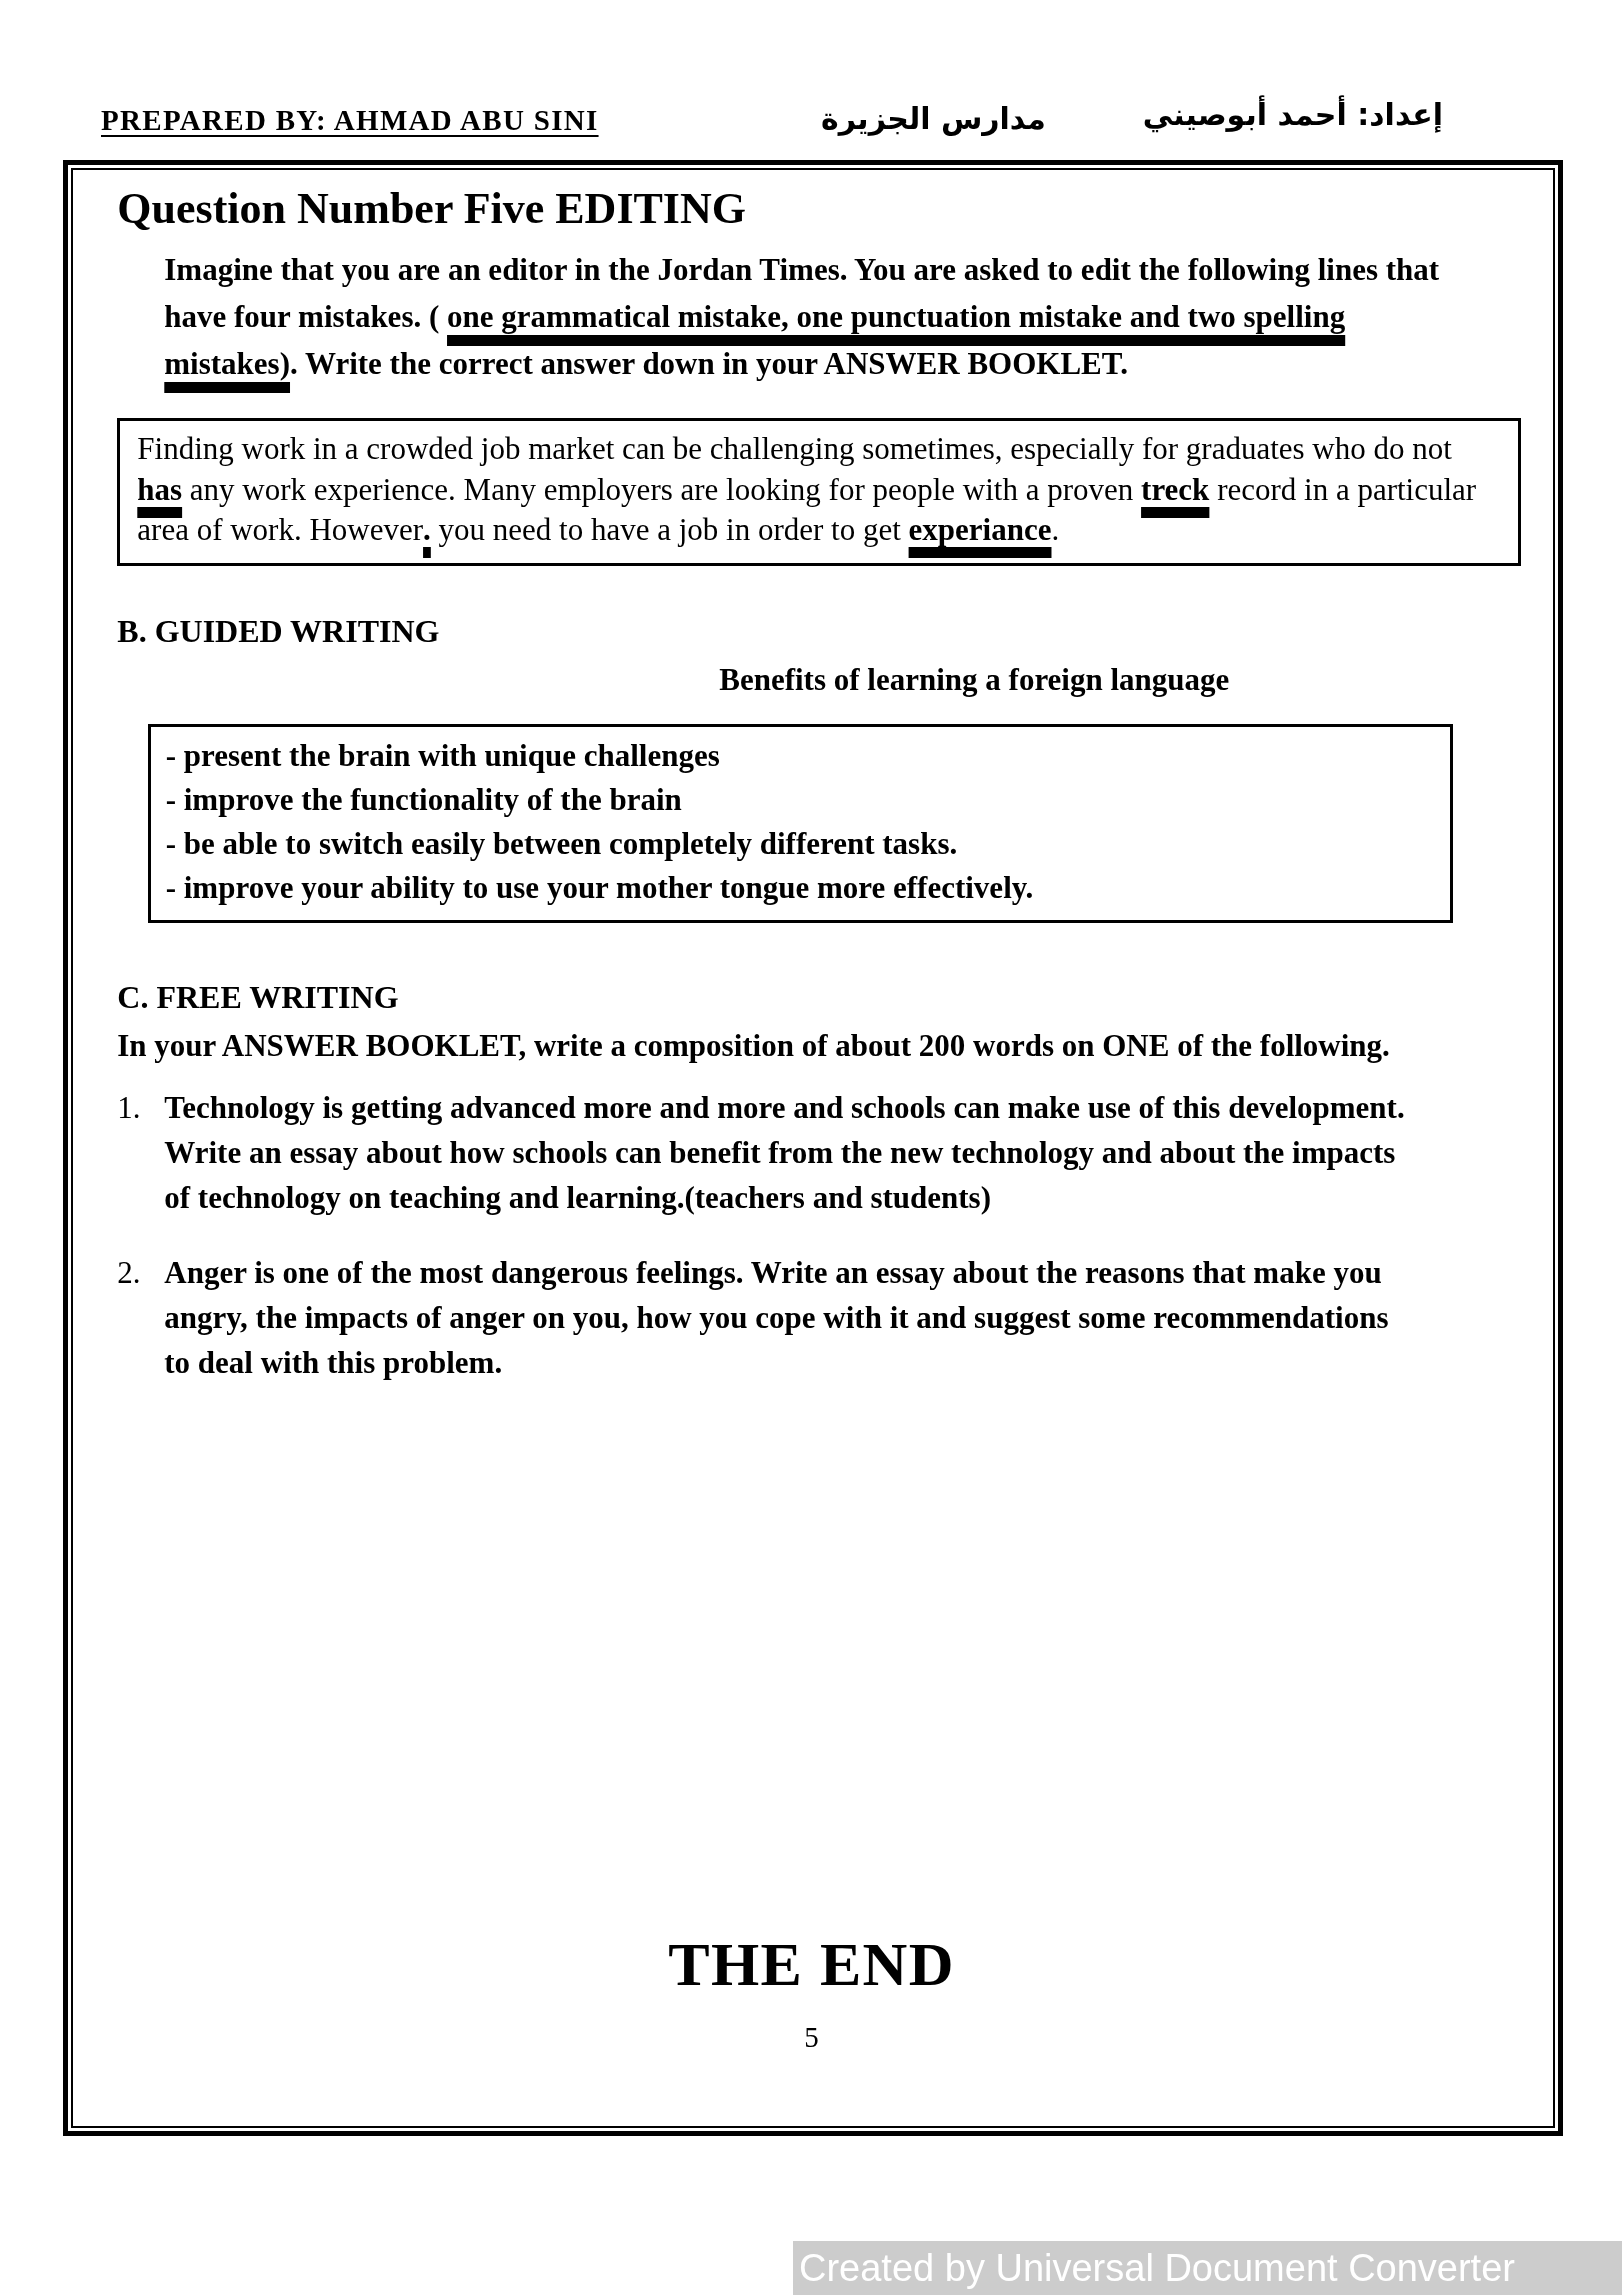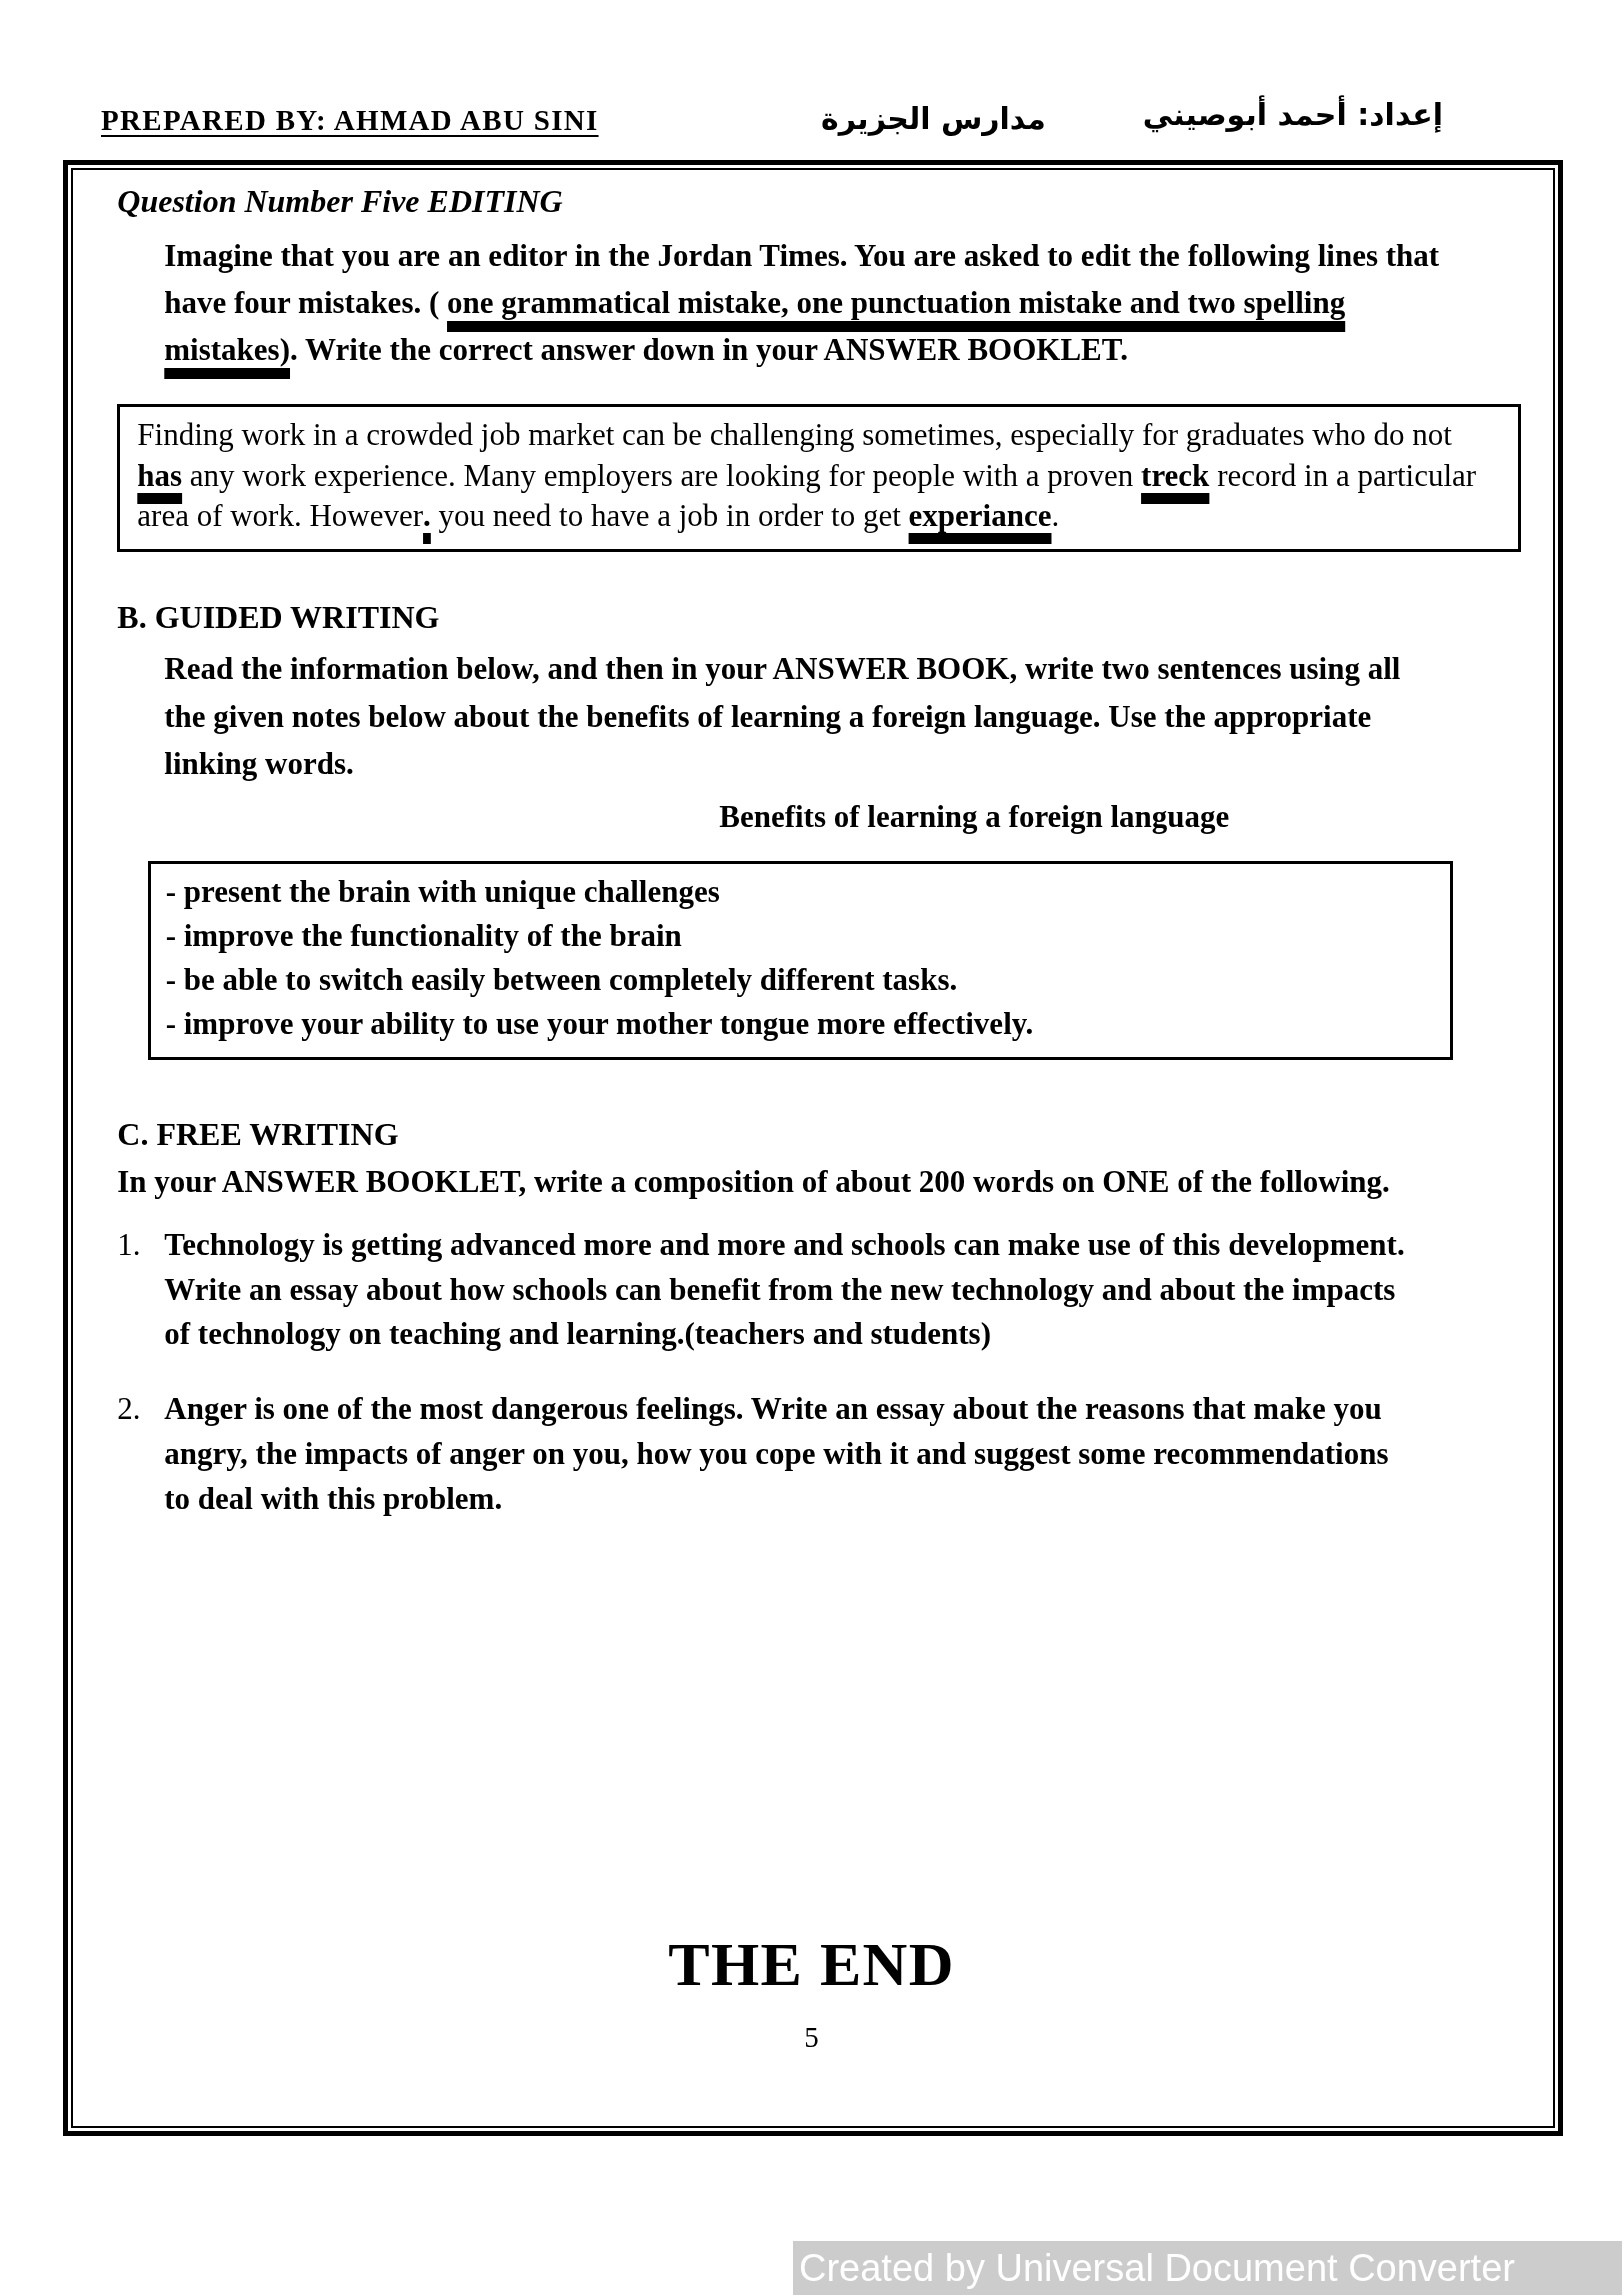--- a/index.html
+++ b/index.html
@@ -28,21 +28,21 @@
   .frame-outer {
     position:absolute; left:63px; top:160px; width:1500px; height:1976px;
     border:5.9px solid #000; box-sizing:border-box;
   }
   .frame-inner {
     position:absolute; left:3.3px; top:3.3px; right:3.3px; bottom:3.3px;
     border:2.6px solid #000; box-sizing:border-box;
     padding:13px 26px 0 44px;
   }
 
-  .q-title { font-size:32px; font-weight:bold;font-style:italic; }
+  .q-title { font-size:44px; font-weight:bold; }
   .a-instr {
     font-size:31px; font-weight:bold; line-height:1.52;
     margin:11.8px 0 0 47px; width:1276px;
   }
   .u-thick {
     text-decoration:underline; text-decoration-thickness:10.5px;
     text-underline-offset:7.9px;
   }
 
   .passage-box {
@@ -102,21 +102,20 @@
   <div class="frame-outer">
     <div class="frame-inner">
 
       <div class="q-title">Question Number Five EDITING</div>
 
       <div class="a-instr"><span>Imagine that you are an editor in the Jordan Times. You are asked to edit the following lines that have four mistakes. ( </span><span class="u-thick">one grammatical mistake, one punctuation mistake and two spelling mistakes)</span><span>. Write the correct answer down in your ANSWER BOOKLET.</span></div>
 
       <div class="passage-box"><span>Finding work in a crowded job market can be challenging  sometimes, especially for graduates who do not </span><span class="mistake">has</span><span> any work experience. Many employers are looking for people with a proven </span><span class="mistake">treck</span><span> record in a particular area of work. However</span><span class="mistake">.</span><span> you need to have a job in order to get </span><span class="mistake">experiance</span><span>.</span></div>
 
       <div class="b-title">B. GUIDED WRITING</div>
-      <div class="b-body">Read the information below, and then in your ANSWER BOOK, write two sentences using all the given notes below about the benefits of learning a foreign language. Use the appropriate linking words.</div>
       <div class="b-subtitle">Benefits of learning a foreign language</div>
 
       <div class="benefits-box">
         <div class="benefit-line">- present the brain with unique challenges</div>
         <div class="benefit-line">- improve the functionality of the brain</div>
         <div class="benefit-line">- be able to switch easily between completely different tasks.</div>
         <div class="benefit-line">- improve your ability to use your mother tongue more effectively.</div>
       </div>
 
       <div class="c-title">C. FREE WRITING</div>

